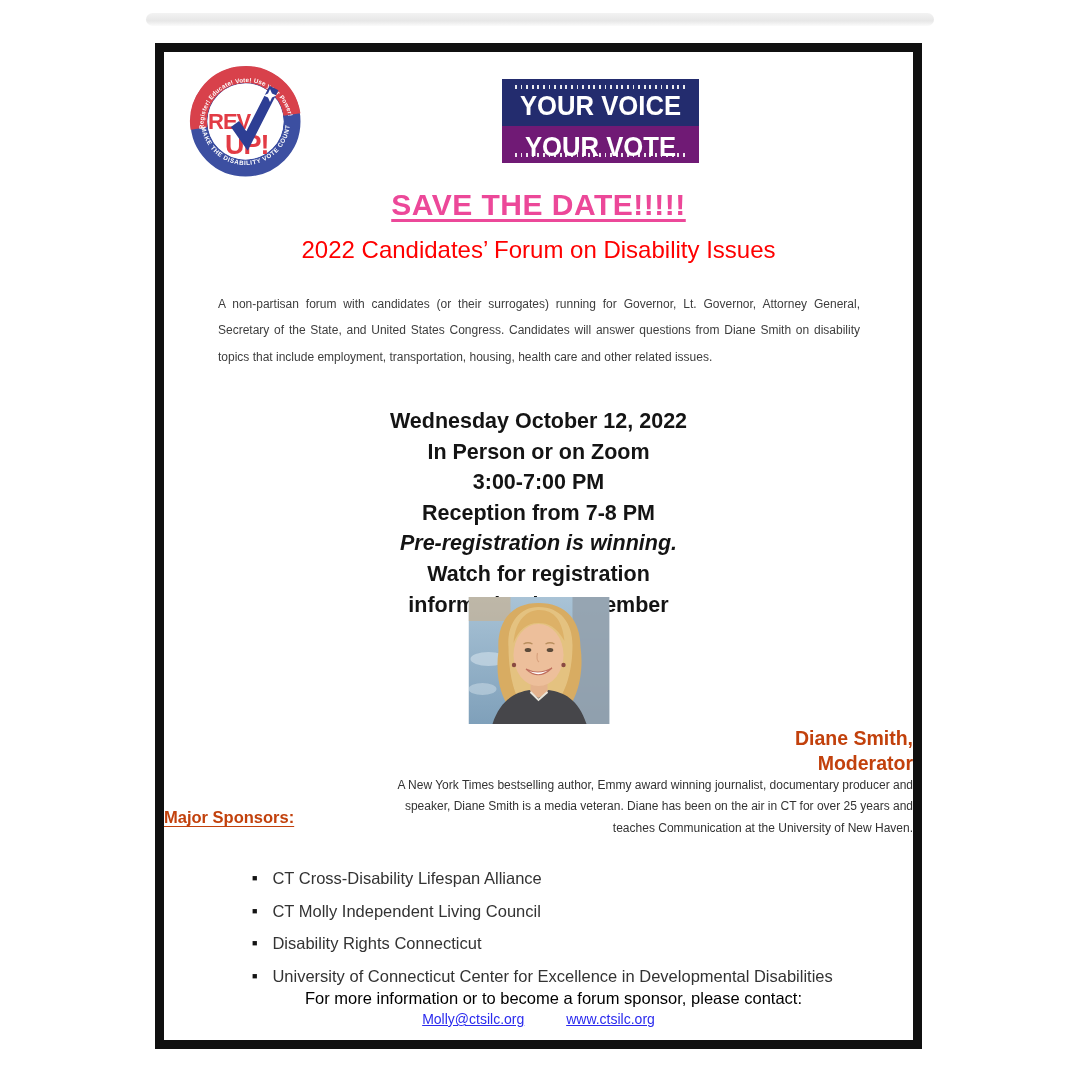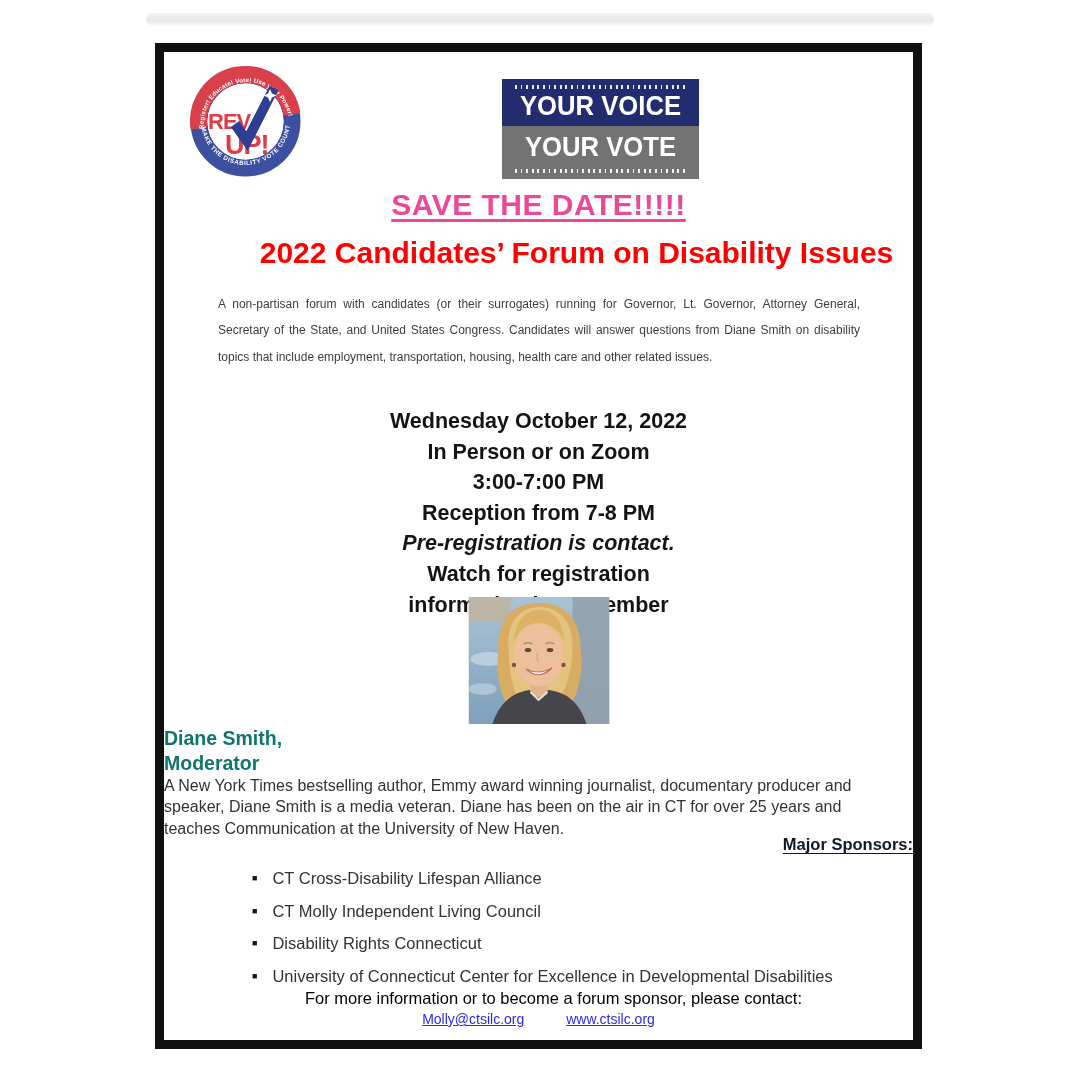--- a/index.html
+++ b/index.html
@@ -12,62 +12,62 @@
     background:linear-gradient(180deg,#f3f3f3,#e7e7e7 60%,#fbfbfb);
   }
   .frame{
     position:absolute;left:155px;top:43px;width:767px;height:1006px;box-sizing:border-box;
     border:9px solid #101010;background:#ffffff;
   }
   
   .logo{position:absolute;left:25px;top:13px;width:113px;height:113px;}
   .banner{position:absolute;left:294px;top:27px;width:197px;height:94px;padding-left:44px;}
   .banner-top{position:relative;height:47px;background:#232C6E;}
-  .banner-bottom{position:relative;height:53px;background:#737373;}
+  .banner-bottom{position:relative;height:37px;background:#701a75;}
   .stars{position:absolute;left:13px;right:13px;height:4px;opacity:.9;
     background:repeating-linear-gradient(90deg,#ffffff 0 1.8px,transparent 1.8px 5.6px);}
   .stars-top{top:6px;}
   .stars-bottom{bottom:6px;}
   .banner .txt{
     position:absolute;left:0;right:0;text-align:center;color:#ffffff;font-weight:bold;
     font-size:27px;letter-spacing:0px;transform:scaleX(.95) scaleY(1.05);line-height:1;
   }
   .banner-top .txt{top:14px;}
   .banner-bottom .txt{top:8px;}
   
   .headline{
     position:absolute;top:136px;left:0;width:100%;text-align:center;
     font-size:30px;font-weight:bold;color:#ec4899;text-decoration:underline;
     text-underline-offset:4px;letter-spacing:.5px;
   }
   .subheadline{
     position:absolute;top:184px;left:0;width:100%;text-align:center;
-    font-size:30px;font-weight:bold;color:#FE0000;padding-left:38px;
+    font-size:24px;font-weight:normal;color:#FE0000;
   }
   .intro{
     position:absolute;top:227px;left:54px;width:642px;
     font-size:12px;line-height:26.3px;color:#3d3d3d;text-align:justify;
   }
   .event{
     position:absolute;top:354px;left:0;width:100%;text-align:center;
     font-size:21.5px;font-weight:bold;color:#141414;line-height:30.6px;
   }
   .event .em{font-style:italic;}
   .photo{position:absolute;top:545px;left:50%;transform:translateX(-50%);width:141px;height:127px;display:block;}
   .caption{
-    position:absolute;top:674px;left:0;width:100%;text-align:left;
-    font-size:19.5px;font-weight:bold;color:#0f766e;line-height:24.5px;
+    position:absolute;top:674px;left:0;width:100%;text-align:right;
+    font-size:19.5px;font-weight:bold;color:#c2410c;line-height:24.5px;
   }
   .bio{
-    position:absolute;top:723px;left:0;width:100%;text-align:left;
-    font-size:16px;line-height:21.4px;color:#333333;
+    position:absolute;top:723px;left:0;width:100%;text-align:right;
+    font-size:12px;line-height:21.4px;color:#333333;
   }
   .sponsors-heading{
-    position:absolute;top:783px;left:0;width:100%;text-align:right;
-    font-size:16.5px;font-weight:bold;color:#0f172a;text-decoration:underline;
+    position:absolute;top:756px;left:0;width:100%;text-align:left;
+    font-size:16.5px;font-weight:bold;color:#c2410c;text-decoration:underline;
     text-underline-offset:3px;
   }
   .sponsor-list{position:absolute;top:817px;left:88px;font-size:16.5px;color:#333333;}
   .sponsor-item{margin-bottom:11px;line-height:18.5px;}
   .sponsor-item::before{
     content:"■";font-size:9px;color:#141414;margin-right:15px;position:relative;top:-3px;
   }
   .contact{
     position:absolute;top:937px;left:15px;width:100%;text-align:center;
     font-size:16.5px;color:#000000;
@@ -117,21 +117,21 @@
   <div class="headline">SAVE THE DATE!!!!!</div>
   <div class="subheadline">2022 Candidates’ Forum on Disability Issues</div>
 
   <p class="intro">A non-partisan forum with candidates (or their surrogates) running for Governor, Lt. Governor, Attorney General, Secretary of the State, and United States Congress. Candidates will answer questions from Diane Smith on disability topics that include employment, transportation, housing, health care and other related issues.</p>
 
   <div class="event">
     <div>Wednesday October 12, 2022</div>
     <div>In Person or on Zoom</div>
     <div>3:00-7:00 PM</div>
     <div>Reception from 7-8 PM</div>
-    <div class="em">Pre-registration is contact.</div>
+    <div class="em">Pre-registration is winning.</div>
     <div>Watch for registration</div>
     <div>information in September</div>
   </div>
 
   <svg class="photo" viewBox="0 0 141 127">
     <defs>
       <linearGradient id="pbg" x1="0" y1="0" x2="0" y2="1">
         <stop offset="0" stop-color="#a9c3d6"></stop>
         <stop offset="1" stop-color="#7fa0ba"></stop>
       </linearGradient>

